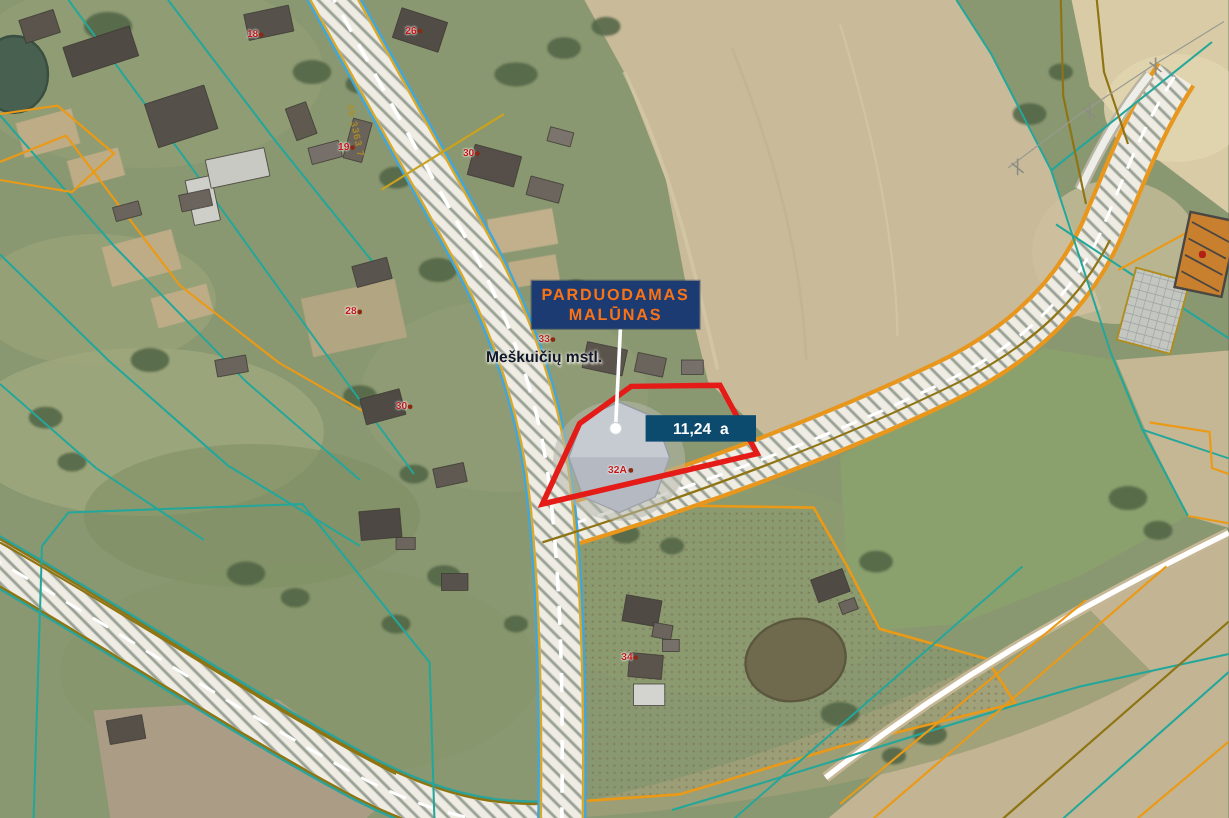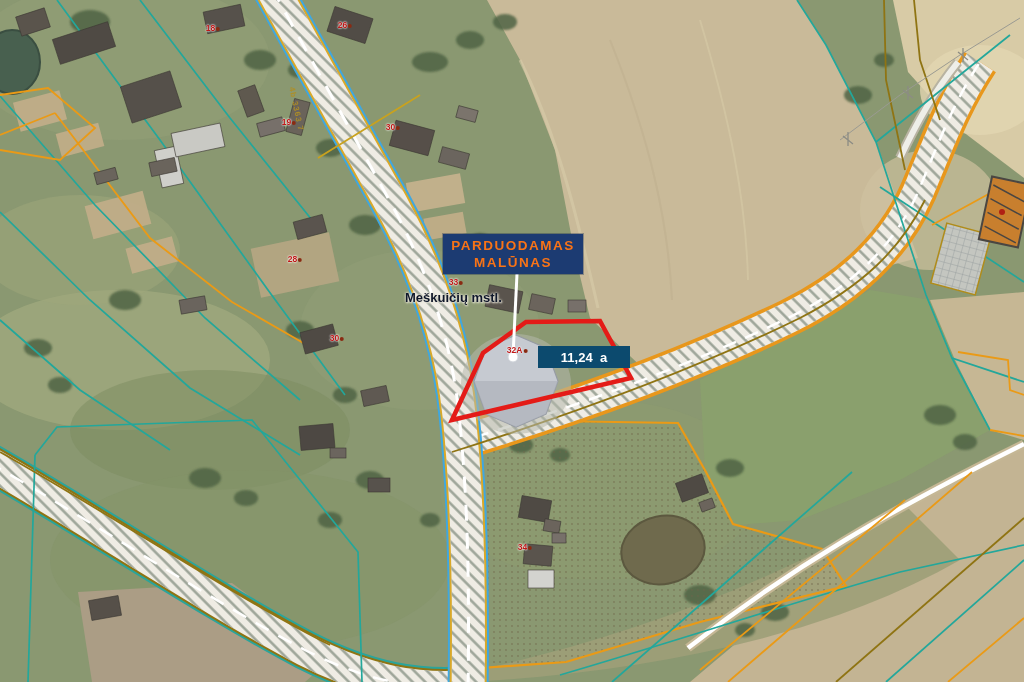--- a/index.html
+++ b/index.html
@@ -272,16 +272,16 @@
   <div class="road-code">4b 3363 7</div>
 
   <div>
       <div class="hnum" style="left: 213px; top: 28px;">18</div>
       <div class="hnum" style="left: 345px; top: 25px;">26</div>
       <div class="hnum" style="left: 255px; top: 122px; margin-left: 34px;">19</div>
       <div class="hnum" style="left: 393px; top: 127px;">30</div>
       <div class="hnum" style="left: 295px; top: 214px; margin-top: 45px;">28</div>
       <div class="hnum" style="left: 456px; top: 282px;">33</div>
       <div class="hnum" style="left: 337px; top: 338px;">30</div>
-      <div class="hnum" style="left: 517px; top: 350px;">32A</div>
+      <div class="hnum" style="left: 517px; top: 391px;">32A</div>
       <div class="hnum" style="left: 525px; top: 547px;">34</div>
     </div>
 </div>
 
 </body></html>

